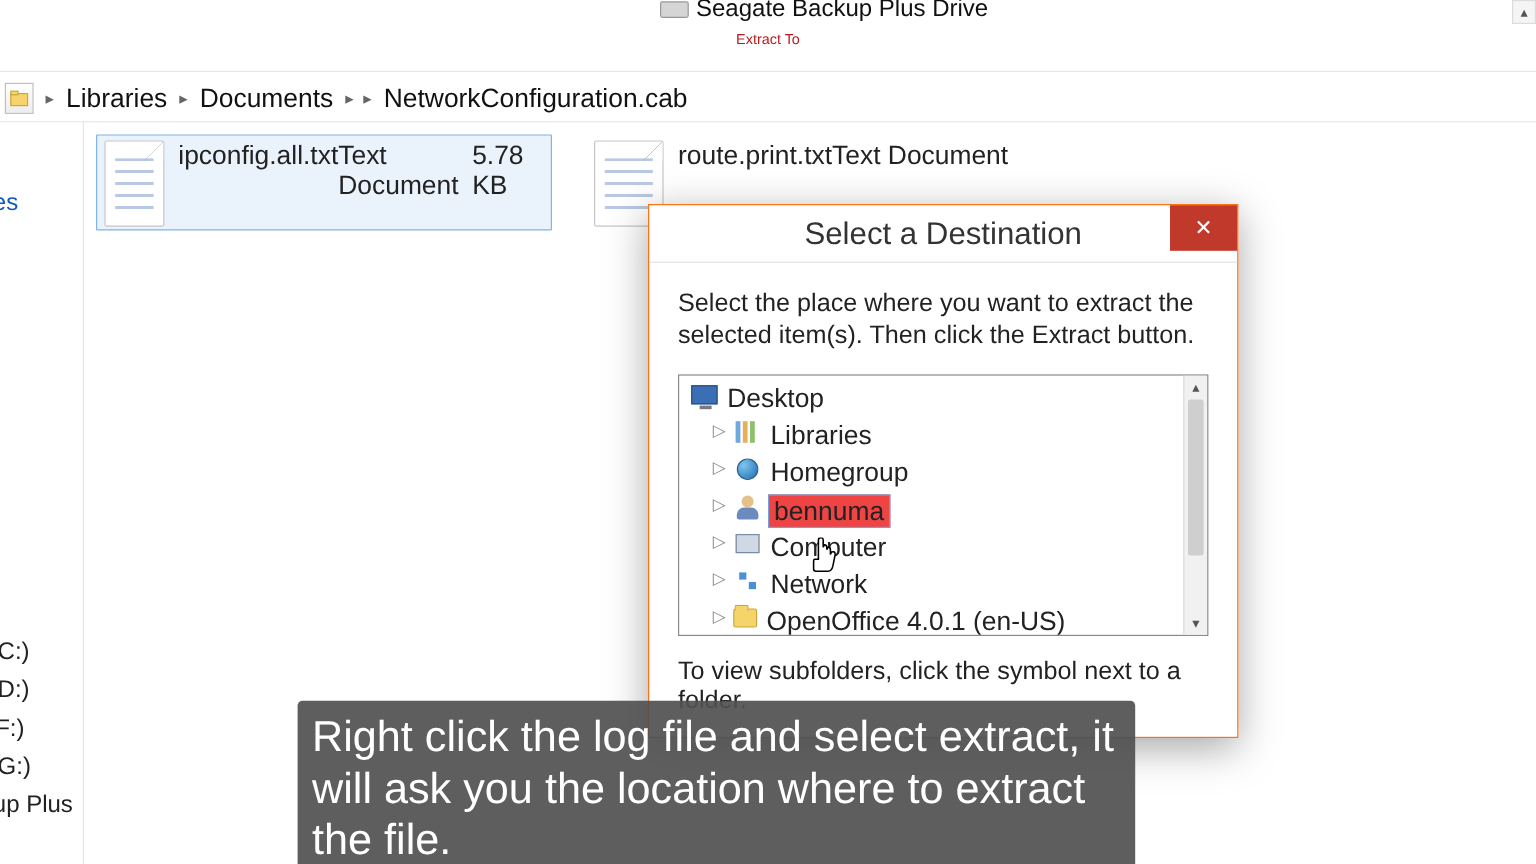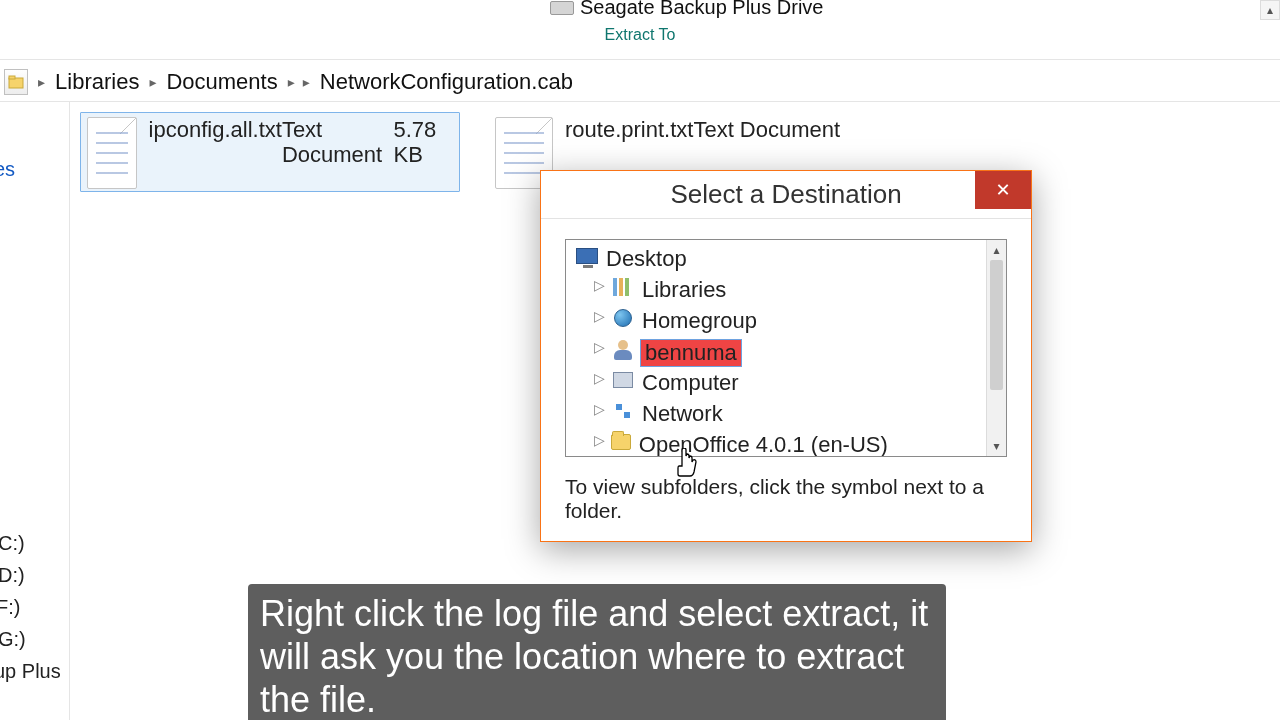--- a/index.html
+++ b/index.html
@@ -4,21 +4,21 @@
 <style>
   * { box-sizing: border-box; margin: 0; padding: 0; font-family: "Segoe UI", Tahoma, sans-serif; }
   body { width: 1280px; height: 720px; background: #fff; overflow: hidden; position: relative; }
 
   
   .drive-line { position: absolute; top: -4px; left: 550px; display: flex; align-items: center; gap: 6px; color: #111; font-size: 20px; }
   .drive-line .dicon { width: 24px; height: 14px; background: #d5d5d5; border: 1px solid #999; border-radius: 2px; position: relative; }
 
   
   .ribbon { position: absolute; top: 22px; left: 0; right: 0; height: 38px; background: #fff; border-bottom: 1px solid #e5e5e5; }
-  .ribbon-tab { position: absolute; top: 0; left: 0; right: 0; text-align: center; font-size: 16px; color: #0f766e; padding-top: 4px; }
+  .ribbon-tab { position: absolute; top: 0; left: 0; right: 0; text-align: center; font-size: 12px; color: #b91c1c; padding-top: 4px; }
 
   
   .addr { position: absolute; top: 62px; left: 0; right: 0; height: 40px; background: #fff; border-bottom: 1px solid #e5e5e5; display: flex; align-items: center; }
   .addr-btn { width: 24px; height: 26px; border: 1px solid #c0c0c0; background: linear-gradient(#fefefe,#ededed); margin: 0 6px 0 4px; display:flex;align-items:center;justify-content:center; }
   .addr-btn svg { width: 16px; height: 16px; stroke:#555; fill:#eee;}
   .crumb { font-size: 22px; color: #111; padding: 4px 6px; cursor: pointer; }
   .chev { color: #666; font-size: 14px; padding: 0 4px; cursor: pointer; }
 
   
   .nav { position: absolute; left: 0; top: 102px; bottom: 0; width: 70px; background: #fff; border-right: 1px solid #e5e5e5; font-size: 20px; color: #222; }
@@ -145,20 +145,21 @@
 </div>
 
 <div class="dlg">
   <div class="dlg-title">
     <span>Select a Destination</span>
     <div class="close">
       <span>✕</span>
     </div>
   </div>
   <div class="dlg-body">
+    <div class="instr">Select the place where you want to extract the selected item(s).  Then click the Extract button.</div>
 
     <div class="tree-wrap">
       <div class="tree">
         <div class="node">
           <span class="ic">
               <span class="ic-monitor"></span>
             </span>
           <span class="lbl">Desktop</span>
         </div>
         <div class="child">

